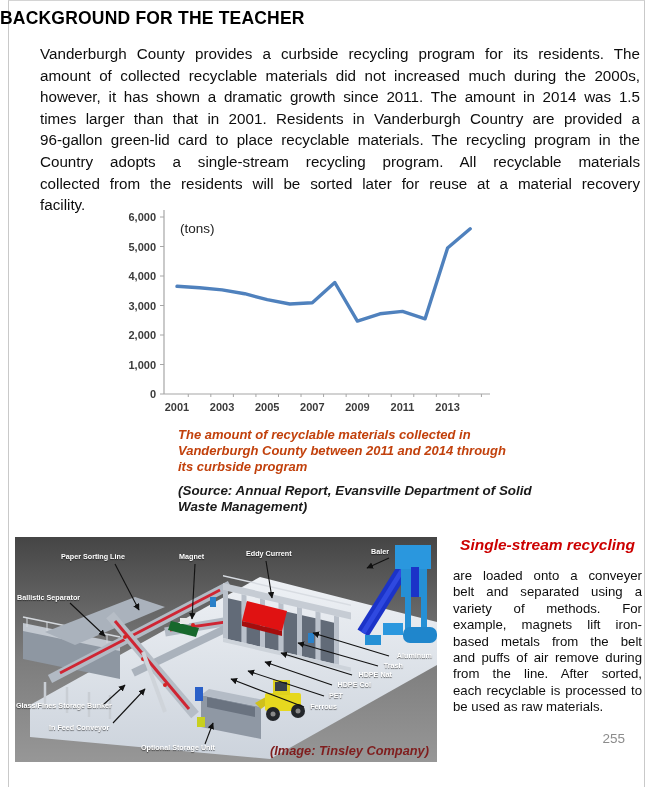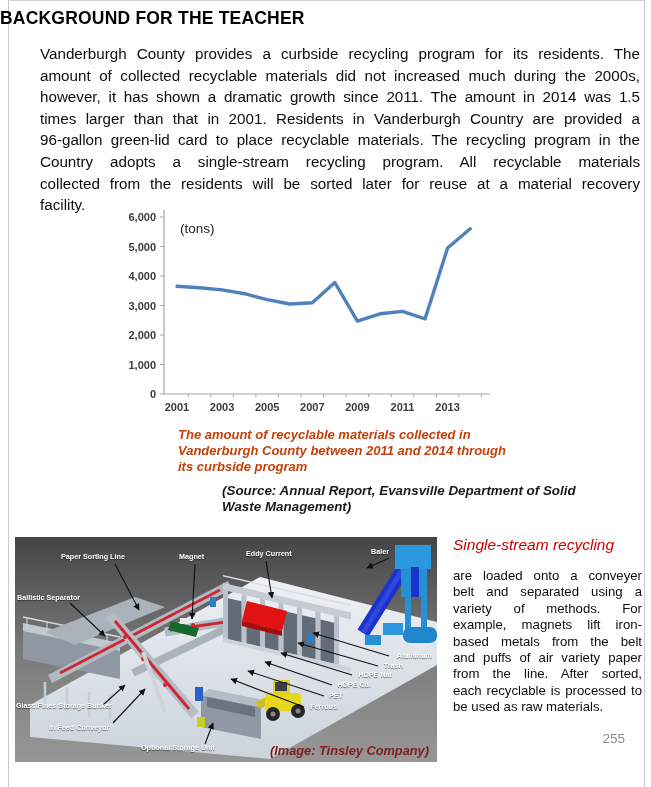--- a/index.html
+++ b/index.html
@@ -13,30 +13,30 @@
   .bodytext{position:absolute;left:40px;top:43px;width:600px;font-size:15.2px;line-height:21.6px;color:#0d0d0d;}
   .jl{text-align:justify;text-align-last:justify;}
   .jl.last{text-align:justify;text-align-last:left;}
   
   .chart-wrap{position:absolute;left:108px;top:206px;width:385px;height:212px;}
   .ctick{font-family:"Liberation Sans",sans-serif;font-size:11px;font-weight:700;fill:#3b3b3b;}
   .cunit{font-family:"Liberation Sans",sans-serif;font-size:13.5px;fill:#222;}
   .chart-caption{position:absolute;left:178px;top:427px;width:380px;
                  font-size:13px;line-height:15.8px;font-style:italic;font-weight:700;color:#c2410c;}
   .chart-source{position:absolute;left:178px;top:483px;width:380px;
-                font-size:13.4px;line-height:16.4px;font-style:italic;font-weight:600;color:#1a1a1a;margin-left:44px;}
+                font-size:13.4px;line-height:16.4px;font-style:italic;font-weight:600;color:#1a1a1a;}
   
   .facility{position:absolute;left:15px;top:537px;width:422px;height:225px;overflow:hidden;}
   .facility svg{position:absolute;left:0;top:0;}
   .fac-label{position:absolute;font-size:7.2px;font-weight:700;color:#fff;white-space:nowrap;
              text-shadow:0 1px 1px rgba(0,0,0,.55);}
   .fac-credit{position:absolute;right:8px;top:206px;font-size:12.8px;font-style:italic;font-weight:600;color:#7f1d1d;}
   
   .sidebar{position:absolute;left:453px;top:536px;width:189px;}
-  .sidebar-title{font-size:15.5px;font-weight:400;font-style:italic;color:#CC0000;}
+  .sidebar-title{font-size:15.5px;font-weight:700;font-style:italic;color:#CC0000;text-align:center;}
   .sidebar-body{margin-top:14px;font-size:13.2px;line-height:16.4px;color:#0d0d0d;}
   .page-number{position:absolute;left:453px;top:731px;width:172px;text-align:right;
                font-size:13.5px;color:#8c8c8c;}
 </style>
 </head>
 <body>
 
 <div class="canvas">
   <div class="page-frame"></div>
 
@@ -258,21 +258,21 @@
   </div>
 
   <div class="sidebar">
     <div class="sidebar-title">Single-stream recycling</div>
     <div class="sidebar-body">
       <div class="jl">are loaded onto a conveyer</div>
       <div class="jl">belt and separated using a</div>
       <div class="jl">variety of methods. For</div>
       <div class="jl">example, magnets lift iron-</div>
       <div class="jl">based metals from the belt</div>
-      <div class="jl">and puffs of air variety paper</div>
+      <div class="jl">and puffs of air remove during</div>
       <div class="jl">from the line. After sorted,</div>
       <div class="jl">each recyclable is processed to</div>
       <div class="jl last">be used as raw materials.</div>
     </div>
   </div>
 
   <div class="page-number">255</div>
 </div>
 
 </body></html>

